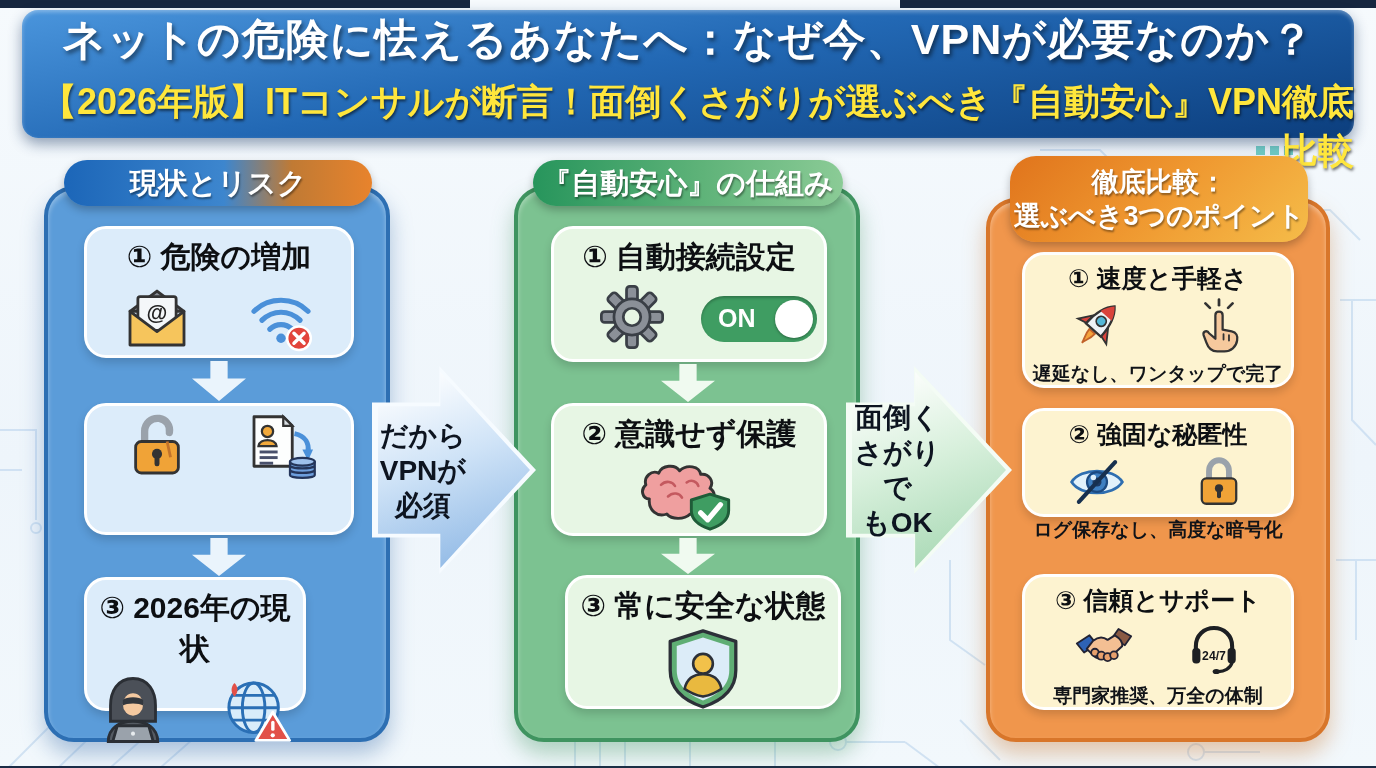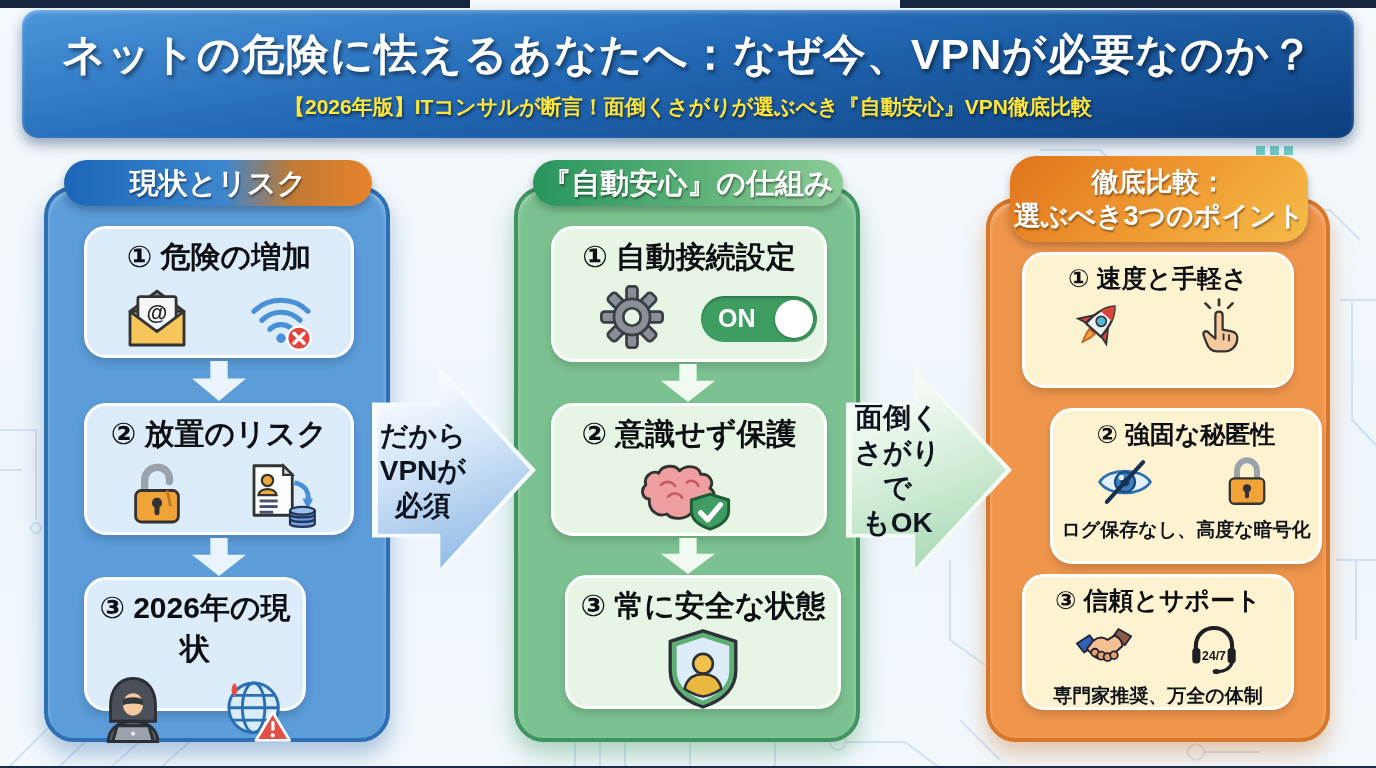--- a/index.html
+++ b/index.html
@@ -13,24 +13,24 @@
   .bottom-bar { left:0; top:766px; width:1376px; height:2px; background:#1a2b45; }
 
   
   #circuit { left:0; top:0; width:1376px; height:768px; z-index:0; pointer-events:none; }
 
   
   .banner { left:22px; top:10px; width:1332px; height:128px; border-radius:16px; z-index:2;
             background:linear-gradient(170deg,#4a95dc 0%,#2268b4 45%,#0c3e7d 100%);
             box-shadow:0 6px 14px rgba(20,50,95,.45), inset 0 2px 4px rgba(255,255,255,.35);
             text-align:center; }
-  .banner-title { padding-top:16px; font-size:43px; font-weight:bold; color:#ffffff;
+  .banner-title { padding-top:1px; font-size:43px; font-weight:bold; color:#ffffff;
                   letter-spacing:1px; text-shadow:2px 3px 4px rgba(0,0,0,.5); }
-  .banner-sub { margin-top:9px; font-size:21px; font-weight:bold; color:#ffe63c;
-                text-shadow:1px 2px 3px rgba(0,0,0,.6); }
+  .banner-sub { margin-top:9px; font-size:36px; font-weight:bold; color:#ffe63c;
+                text-shadow:1px 2px 3px rgba(0,0,0,.6);text-align:right; }
 
   
   .col { border-radius:30px; z-index:1; }
   .col-blue   { left:44px;  top:186px; width:346px; height:556px; background:#5b9cd9;
                 border:4px solid #2d6fb3; box-shadow:0 12px 22px rgba(60,110,170,.40), inset 0 3px 5px rgba(255,255,255,.35); }
   .col-green  { left:514px; top:186px; width:346px; height:556px; background:#7cc291;
                 border:4px solid #3f9460; box-shadow:0 12px 22px rgba(70,150,100,.40), inset 0 3px 5px rgba(255,255,255,.35); }
   .col-orange { left:986px; top:198px; width:344px; height:544px; background:#f0964c;
                 border:4px solid #d8762a; box-shadow:0 12px 22px rgba(200,120,50,.40), inset 0 3px 5px rgba(255,255,255,.35); }
 
@@ -145,21 +145,20 @@
         </svg>
       </span>
     </div>
   </div>
 
   <div class="abs pill pill-blue">現状とリスク</div>
 
   <div class="abs darr darr-blue" style="left:192px; top:361px; width:54px; height:40px;"></div>
 
   <div class="abs box box-blue" style="left:84px; top:403px; width:270px; height:132px;">
-    <div class="box-title">② 放置のリスク</div>
     <div class="icon-row">
       <span>
         <svg width="72" height="72" viewBox="0 0 64 64">
           <path d="M21 30 V19 C21 12 27 6.5 34 7.5 C40 8.5 44 13.5 43 20" fill="none" stroke="#9aa2ab" stroke-width="6.5" stroke-linecap="round"></path>
           <rect x="13" y="28" width="38" height="28" rx="5" fill="#f0a337" stroke="#333" stroke-width="2.5"></rect>
           <path d="M41 28 L44 42" stroke="#c2732a" stroke-width="2.5" fill="none"></path>
           <circle cx="32" cy="39" r="4.5" fill="#333"></circle>
           <rect x="29.8" y="41" width="4.4" height="9" rx="2" fill="#333"></rect>
         </svg>
       </span>
@@ -303,23 +302,24 @@
           <g stroke="#333" stroke-width="3" stroke-linecap="round">
             <line x1="32" y1="9" x2="32" y2="3"></line>
             <line x1="22" y1="12" x2="17" y2="7"></line>
             <line x1="42" y1="12" x2="47" y2="7"></line>
           </g>
           <path d="M28 20 C28 15 36 15 36 20 L36 36 L46 38 C51 39 53 43 52 48 C51 55 45 60 38 60 L30 60 C24 60 20 56 18 50 L15 42 C14 38 19 36 21 40 L28 46 Z" fill="#f6c99d" stroke="#333" stroke-width="2.5" stroke-linejoin="round"></path>
           <path d="M37 41 V47 M43 42 V48" stroke="#333" stroke-width="2" fill="none" stroke-linecap="round"></path>
         </svg>
       </span>
     </div>
-  </div>
-
-  <div class="abs box box-orange" style="left:1022px; top:408px; width:272px; height:156px;margin-left:28px;">
+    <div class="caption">遅延なし、ワンタップで完了</div>
+  </div>
+
+  <div class="abs box box-orange" style="left:1022px; top:408px; width:272px; height:109px;">
     <div class="box-title-sm">② 強固な秘匿性</div>
     <div class="icon-row-sm">
       <span>
         <svg width="58" height="58" viewBox="0 0 64 64">
           <path d="M4 32 C14 16 50 16 60 32 C50 48 14 48 4 32 Z" fill="#e2f1fb" stroke="#2f6eb0" stroke-width="3"></path>
           <circle cx="32" cy="32" r="11" fill="#3e7fc1" stroke="#1c4a82" stroke-width="2.5"></circle>
           <circle cx="32" cy="32" r="5" fill="#1c3a63"></circle>
           <circle cx="28" cy="27" r="3" fill="#dff0fb"></circle>
           <line x1="12" y1="54" x2="52" y2="10" stroke="#17304f" stroke-width="4.5" stroke-linecap="round"></line>
         </svg>

